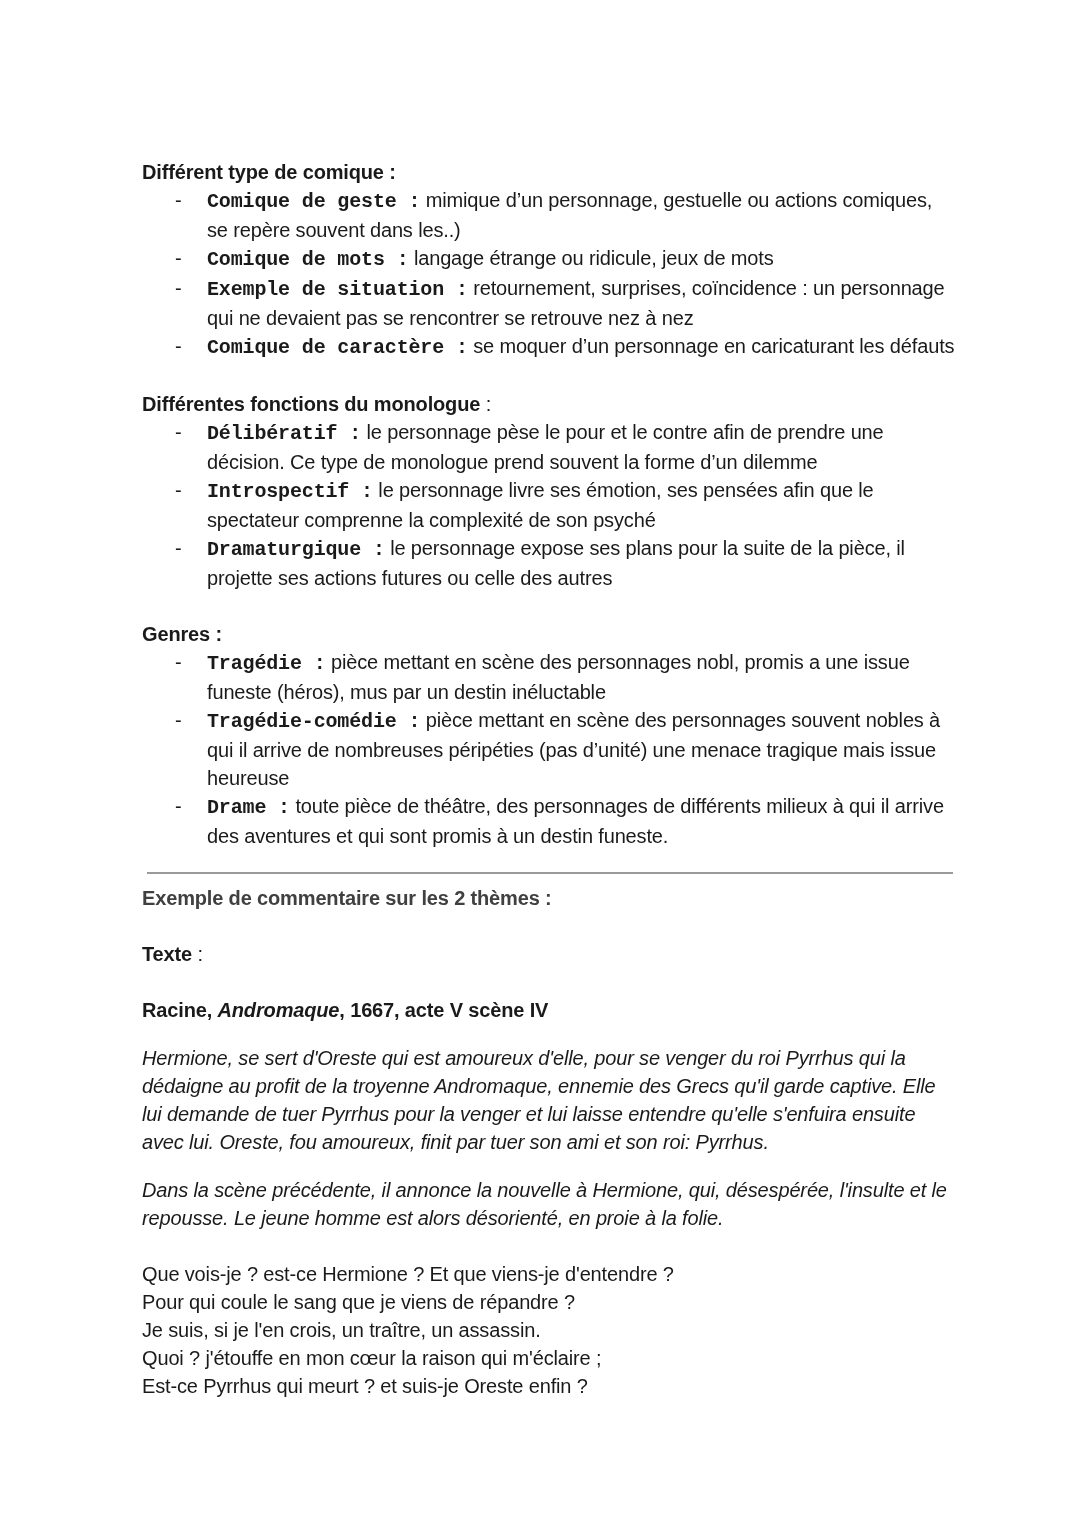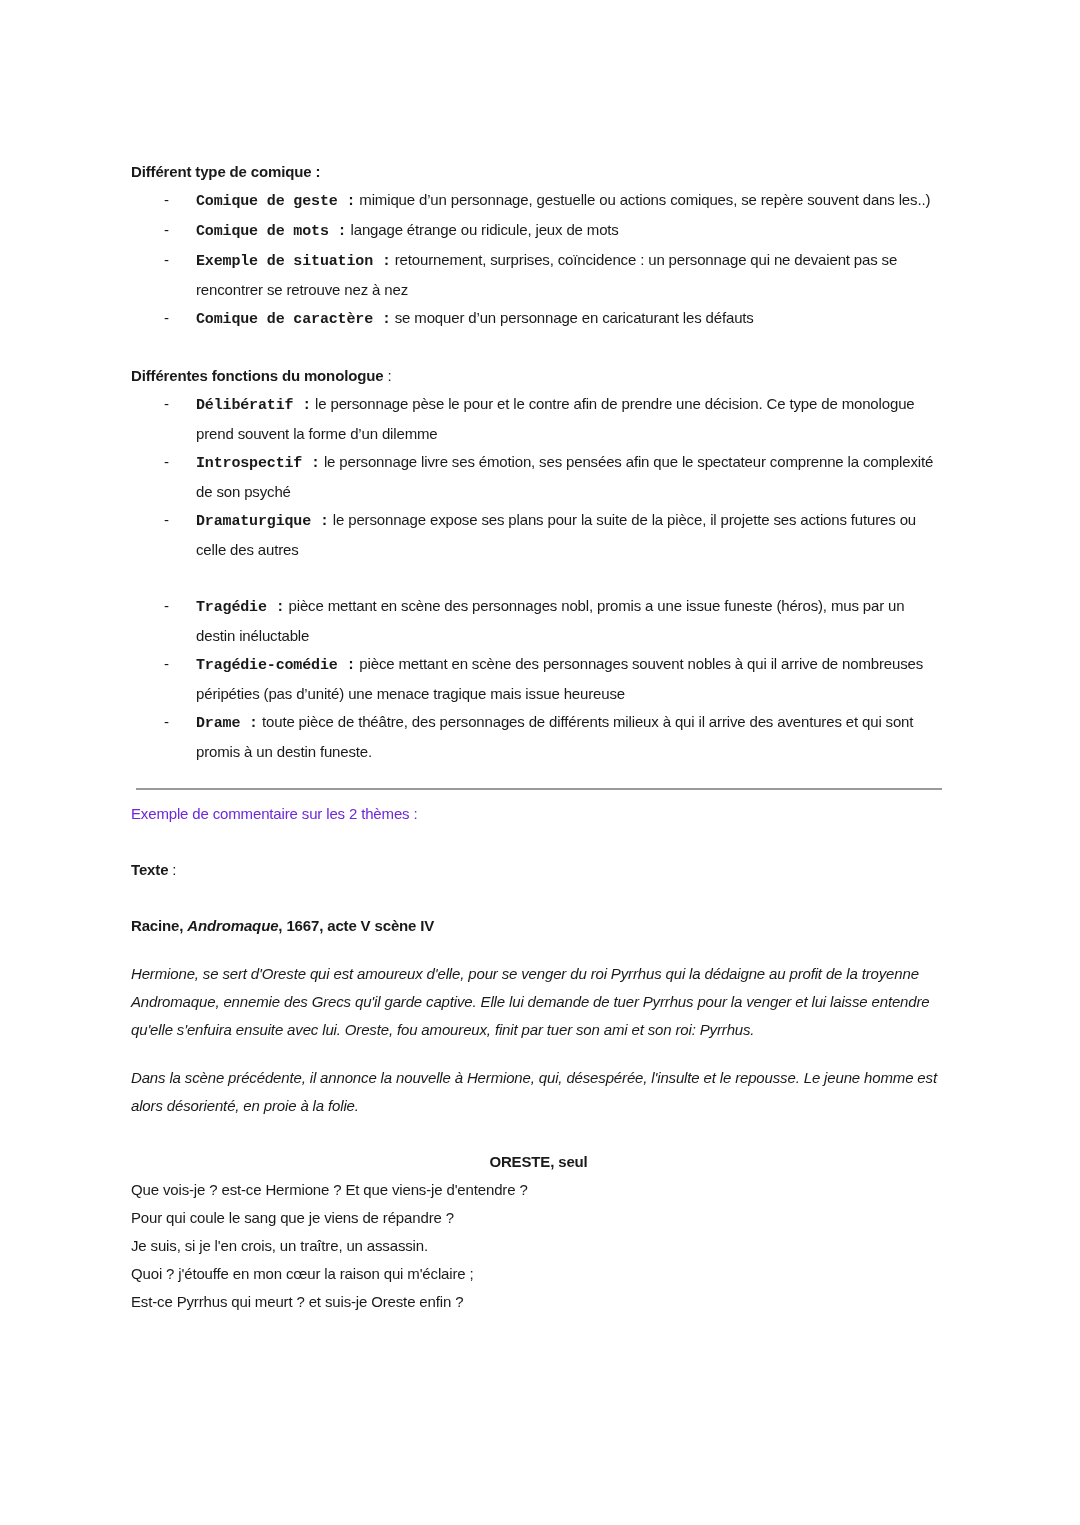--- a/index.html
+++ b/index.html
@@ -10,24 +10,24 @@
     body {
       width: 1080px;
       height: 1525px;
       position: relative;
       overflow: hidden;
       font-family: "Liberation Sans", "DejaVu Sans", sans-serif;
       color: #1a1a1a;
     }
     .page {
       position: absolute;
-      left: 131px;
+      left: 142px;
       top: 158px;
       width: 815px;
-      font-size: 15px;
+      font-size: 20px;
       line-height: 28px;
       letter-spacing: -0.15px;
     }
     .heading { font-weight: bold; }
     .heading .plain { font-weight: normal; }
     .list {
       margin: 0;
       padding: 0;
       list-style: none;
     }
@@ -41,22 +41,22 @@
       top: 0;
     }
     .list li .term { font-weight: bold; font-family: Liberation Mono, monospace; }
     .gap { height: 28px; }
     .rule {
       height: 0;
       border-top: 2px solid #9a9a9a;
       margin: 22px 4px 10px 5px;
     }
     .red-heading {
-      font-weight: normal;
-      color: #6d28d9;
+      font-weight: bold;
+      color: #404040;
     }
     .italic { font-style: italic; margin-top: 20px; }
     .center {
       text-align: center;
       font-weight: bold;
       padding-left: 0;
       width: 815px;
     }
     .verse { }
   </style>
@@ -77,35 +77,35 @@
 
   <div class="heading"><span>Différentes fonctions du monologue</span><span class="plain"> :</span></div>
   <ul class="list">
     <li><span class="dash">-</span><span class="term">Délibératif :</span><span> le personnage pèse le pour et le contre afin de prendre une décision. Ce type de monologue prend souvent la forme d’un dilemme</span></li>
     <li><span class="dash">-</span><span class="term">Introspectif :</span><span> le personnage livre ses émotion, ses pensées afin que le spectateur comprenne la complexité de son psyché</span></li>
     <li><span class="dash">-</span><span class="term">Dramaturgique :</span><span> le personnage expose ses plans pour la suite de la pièce, il projette ses actions futures ou celle des autres</span></li>
   </ul>
 
   <div class="gap"></div>
 
+  <div class="heading">Genres :</div>
   <ul class="list">
     <li><span class="dash">-</span><span class="term">Tragédie :</span><span> pièce mettant en scène des personnages nobl, promis a une issue funeste (héros), mus par un destin inéluctable</span></li>
     <li><span class="dash">-</span><span class="term">Tragédie-comédie :</span><span> pièce mettant en scène des personnages souvent nobles  à qui il arrive de nombreuses péripéties (pas d’unité) une menace tragique mais issue heureuse</span></li>
     <li><span class="dash">-</span><span class="term">Drame :</span><span> toute pièce de théâtre, des personnages de différents milieux à qui il arrive des aventures et qui sont promis à un destin funeste.</span></li>
   </ul>
 
   <div class="rule"></div>
 
   <div class="red-heading">Exemple de commentaire sur les 2 thèmes :</div>
   <div class="gap"></div>
   <div><span class="heading">Texte</span><span> :</span></div>
   <div class="gap"></div>
   <div class="heading"><span>Racine, </span><span class="italic">Andromaque</span><span>, 1667, acte V scène IV</span></div>
   <div class="italic">Hermione, se sert d'Oreste qui est amoureux d'elle, pour se venger du roi Pyrrhus qui la dédaigne au profit de la troyenne Andromaque, ennemie des Grecs qu'il garde captive. Elle lui demande de tuer Pyrrhus pour la venger et lui laisse entendre qu'elle s'enfuira ensuite avec lui. Oreste, fou amoureux, finit par tuer son ami et son roi: Pyrrhus.</div>
   <div class="italic">Dans la scène précédente, il annonce la nouvelle à Hermione, qui, désespérée, l'insulte et le repousse. Le jeune homme est alors désorienté, en proie à la folie.</div>
   <div class="gap"></div>
-  <div class="center">ORESTE, seul</div>
   <div class="verse">Que vois-je ? est-ce Hermione ? Et que viens-je d'entendre ?</div>
   <div class="verse">Pour qui coule le sang que je viens de répandre ?</div>
   <div class="verse">Je suis, si je l'en crois, un traître, un assassin.</div>
   <div class="verse">Quoi ? j'étouffe en mon cœur la raison qui m'éclaire ;</div>
   <div class="verse">Est-ce Pyrrhus qui meurt ? et suis-je Oreste enfin ?</div>
 </div>
 
 </body></html>

